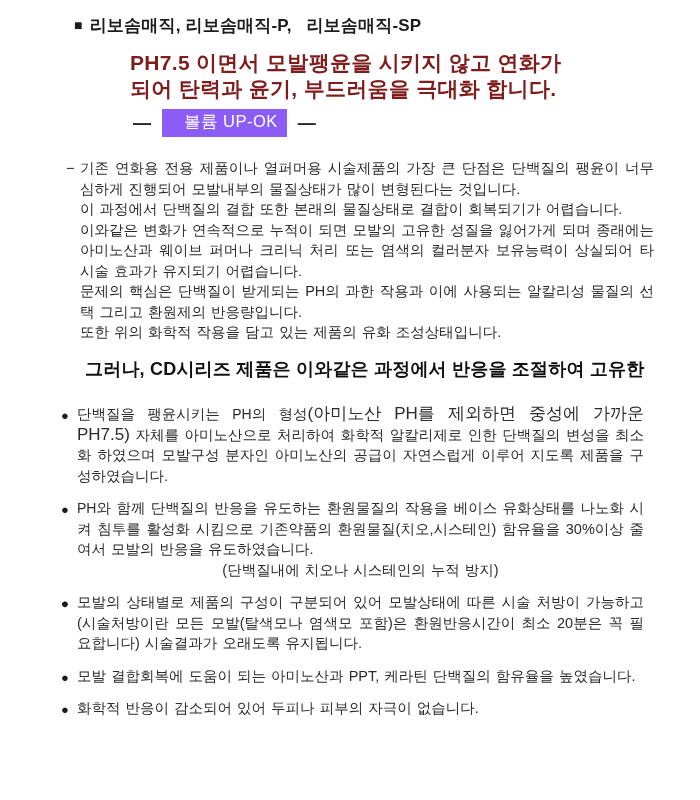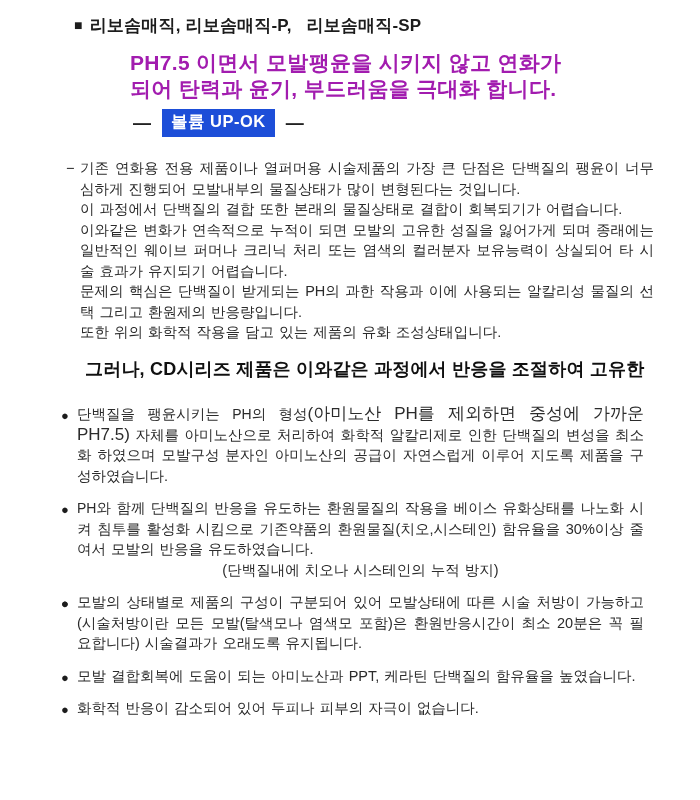--- a/index.html
+++ b/index.html
@@ -2,25 +2,25 @@
 <html><head>
 <meta charset="utf-8">
 <style>
   html,body { margin:0; padding:0; background:#ffffff; }
   body { width:700px; height:800px; font-family:"Liberation Sans","DejaVu Sans",sans-serif; color:#2b2b2b; }
   .page { position:relative; width:700px; height:800px; overflow:hidden; background:#ffffff; }
 
   .doc-title { margin:14px 0 0 74px; font-size:17px; font-weight:bold; color:#1c1c1c; white-space:pre; letter-spacing:0.2px; }
   .square-marker { font-size:14px; margin-right:7px; vertical-align:1px; color:#1c1c1c; }
 
-  .subtitle { margin:13px 7px 0 130px; font-size:21px; font-weight:bold; color:#a21caf; line-height:26px; letter-spacing:0.3px; white-space:nowrap; }
+  .subtitle { margin:13px 7px 0 130px; font-size:21px; font-weight:bold; color:#7f1d1d; line-height:26px; letter-spacing:0.3px; white-space:nowrap; }
 
   .badge-row { margin:7px 0 0 133px; display:flex; align-items:center; gap:11px; }
   .dash { font-size:18px; font-weight:bold; color:#222; line-height:1; }
-  .badge { background:#1d4ed8; color:#ffffff; font-size:16.5px; font-weight:bold; padding:2px 9px 4px 9px; letter-spacing:0.5px; white-space:nowrap; }
+  .badge { background:#8b5cf6; color:#ffffff; font-size:16.5px; font-weight:normal; padding:2px 9px 4px 22px; letter-spacing:0.5px; white-space:nowrap; }
 
   .intro { position:relative; margin-top:21px; padding-left:80px; padding-right:46px; font-size:14.5px; line-height:20.5px; text-align:justify; word-spacing:1px; }
   .intro-dash { position:absolute; left:66px; top:0; font-size:14.5px; }
   .sentence { text-align:justify; }
 
   .emphasis { margin:15px 0 0 85px; font-size:18px; line-height:22.5px; font-weight:bold; color:#101010; letter-spacing:0.2px; }
   .emphasis div { white-space:nowrap; }
 
   .bullets { margin-top:24px; }
   .bullet { position:relative; padding-left:77px; padding-right:56px; margin-bottom:12px; font-size:14.5px; line-height:20.5px; text-align:justify; word-spacing:1px; }
@@ -44,21 +44,21 @@
   <div class="badge-row">
     <span class="dash">—</span>
     <span class="badge">볼륨 UP-OK</span>
     <span class="dash">—</span>
   </div>
 
   <div class="intro">
     <span class="intro-dash">−</span>
     <div class="sentence">기존 연화용 전용 제품이나 열퍼머용 시술제품의 가장 큰 단점은 단백질의 팽윤이 너무심하게 진행되어 모발내부의 물질상태가 많이 변형된다는 것입니다.</div>
     <div class="sentence">이 과정에서 단백질의 결합 또한 본래의 물질상태로 결합이 회복되기가 어렵습니다.</div>
-    <div class="sentence">이와같은 변화가 연속적으로 누적이 되면 모발의 고유한 성질을 잃어가게 되며 종래에는 일반적인 웨이브 퍼머나 크리닉 처리 또는 염색의 컬러분자 보유능력이 상실되어 타 시술 효과가 유지되기 어렵습니다.</div>
+    <div class="sentence">이와같은 변화가 연속적으로 누적이 되면 모발의 고유한 성질을 잃어가게 되며 종래에는 아미노산과 웨이브 퍼머나 크리닉 처리 또는 염색의 컬러분자 보유능력이 상실되어 타 시술 효과가 유지되기 어렵습니다.</div>
     <div class="sentence">문제의 핵심은 단백질이 받게되는 PH의 과한 작용과 이에 사용되는 알칼리성 물질의 선택 그리고 환원제의 반응량입니다.</div>
     <div class="sentence">또한 위의 화학적 작용을 담고 있는 제품의 유화 조성상태입니다.</div>
   </div>
 
   <div class="emphasis">
     <div>그러나, CD시리즈 제품은 이와같은 과정에서 반응을 조절하여 고유한</div>
   </div>
 
   <div class="bullets">
 

